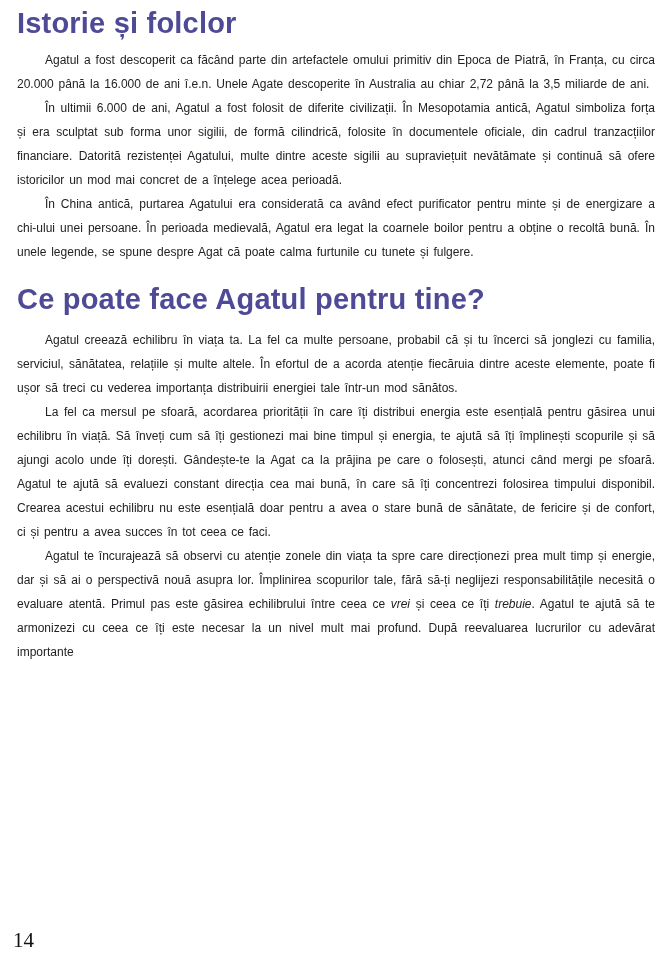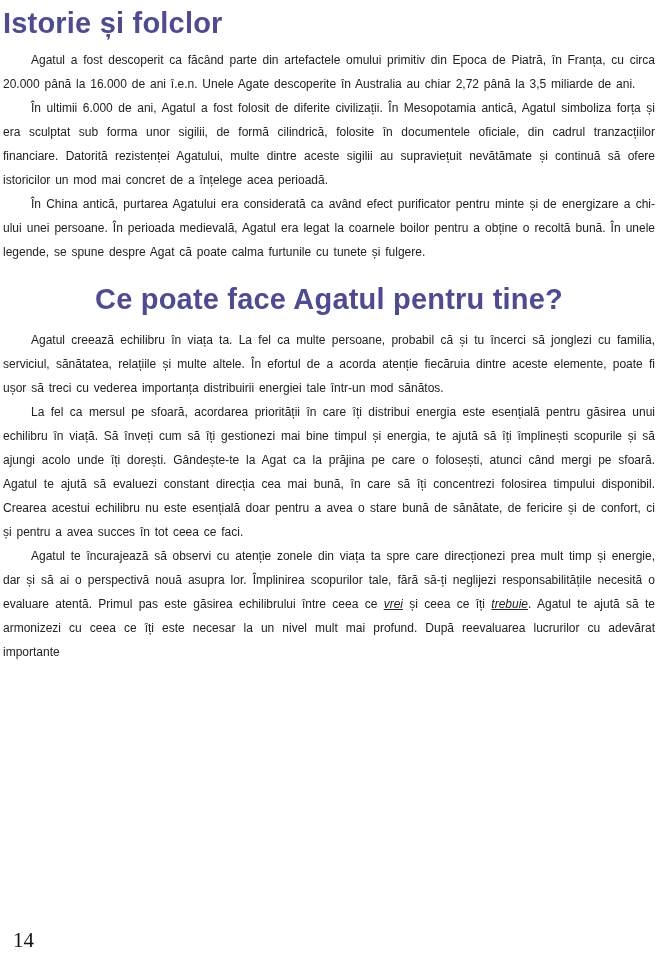--- a/index.html
+++ b/index.html
@@ -8,48 +8,46 @@
     width: 668px;
     height: 965px;
     position: relative;
     font-family: "Liberation Sans", sans-serif;
     overflow: hidden;
   }
   .page {
     width: 668px;
     height: 965px;
     background: #ffffff;
-    padding: 6px 13px 0 3px;
+    padding: 6px 13px 0 17px;
     position: relative;
   }
   .section-heading {
     font-family: "Liberation Sans", sans-serif;
     font-size: 29px;
     font-weight: 700;
     color: #4e4a96;
     letter-spacing: 0.2px;
     line-height: 34px;
     margin-bottom: 8px;
   }
   .section-heading.second {
     margin-top: 18px;
     margin-bottom: 12px;
-    text-align: center;
   }
   .body-paragraph {
     font-size: 12px;
     line-height: 24px;
     color: #232126;
     text-align: justify;
     text-indent: 28px;
     word-spacing: 1.5px;
   }
   .body-paragraph em {
     font-style: italic;
-    text-decoration: underline;
   }
   .page-footer {
     position: absolute;
     left: 13px;
     bottom: 12px;
     font-family: "Liberation Serif", serif;
     font-size: 21px;
     color: #111111;
     display: flex;
     align-items: flex-end;

